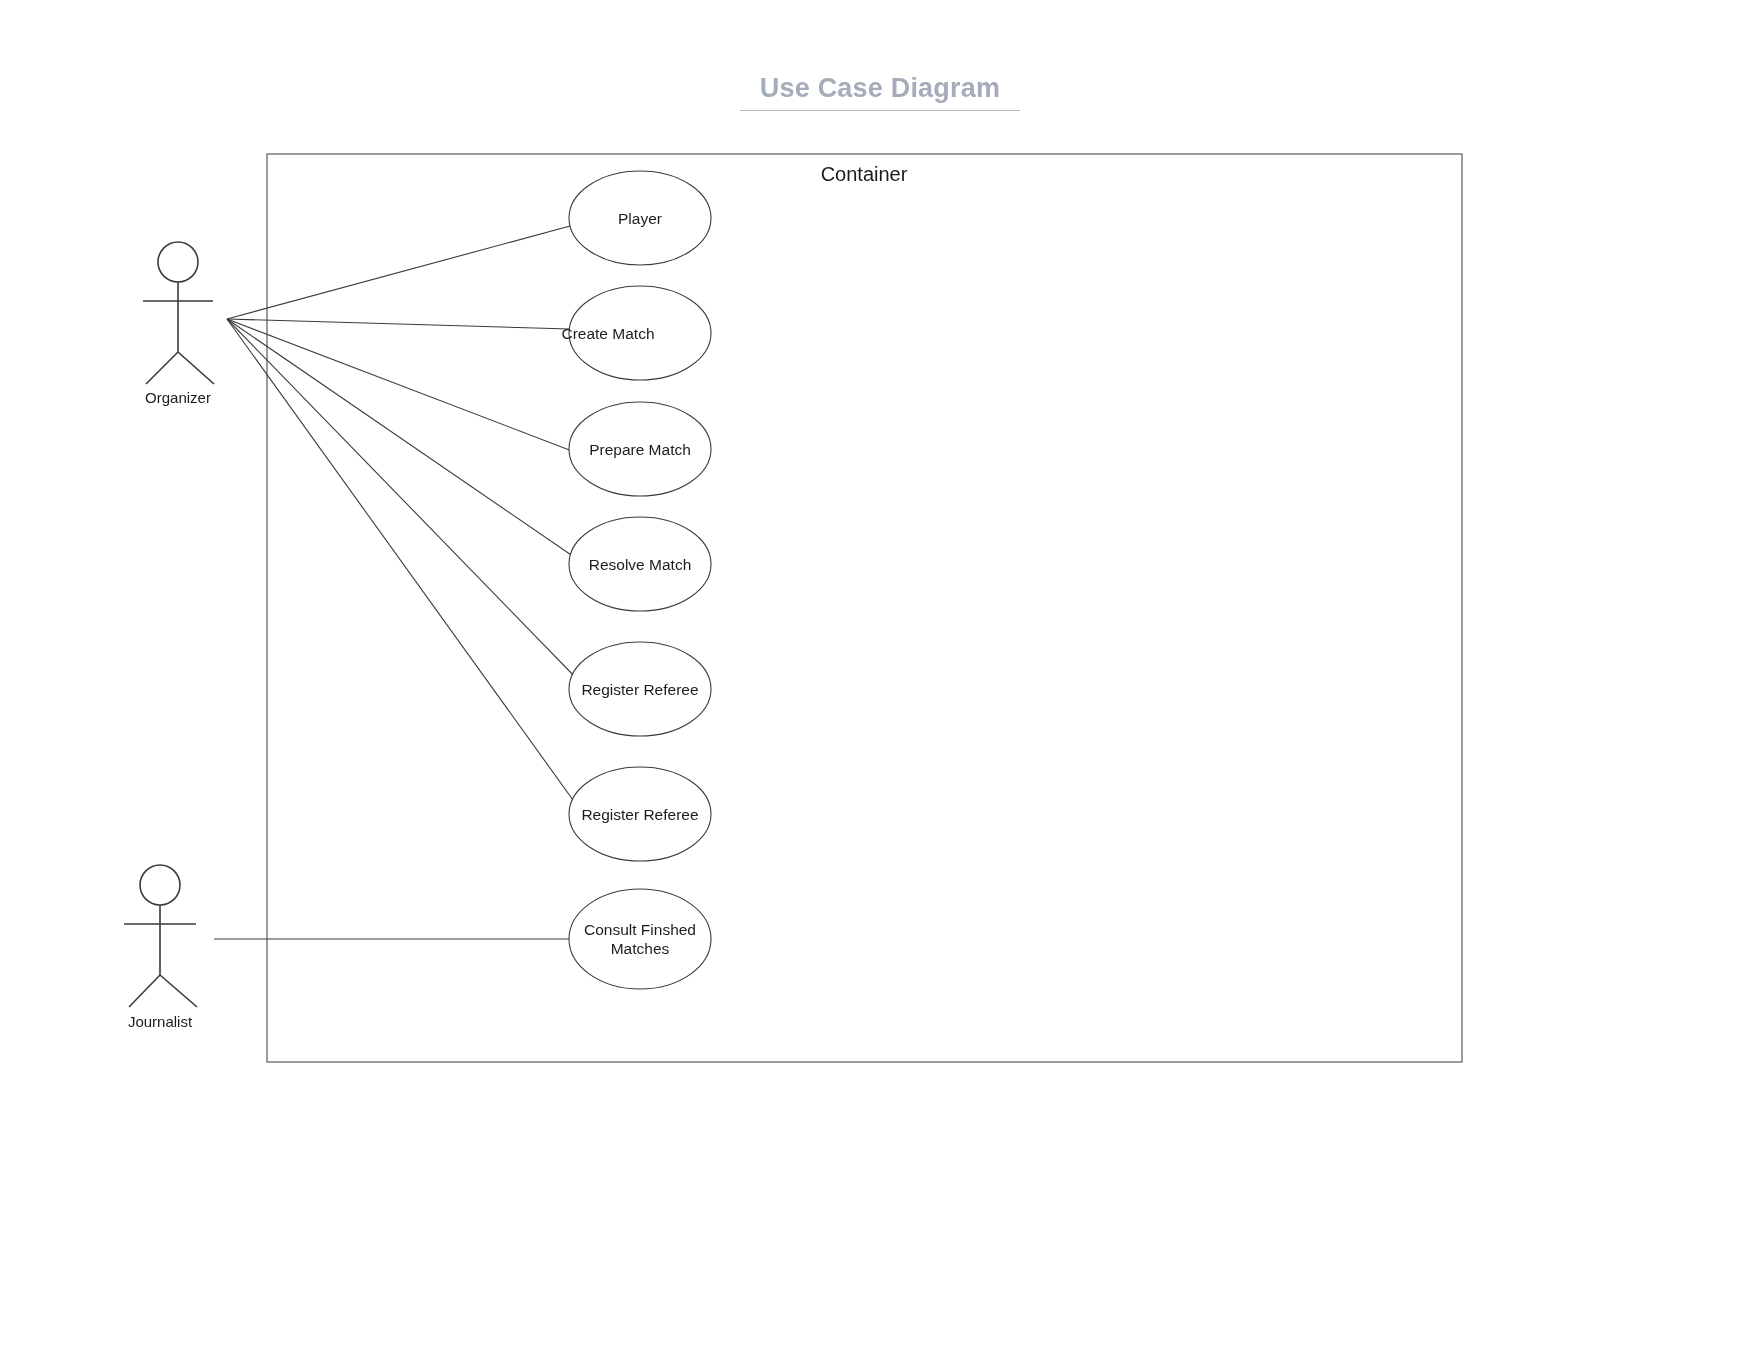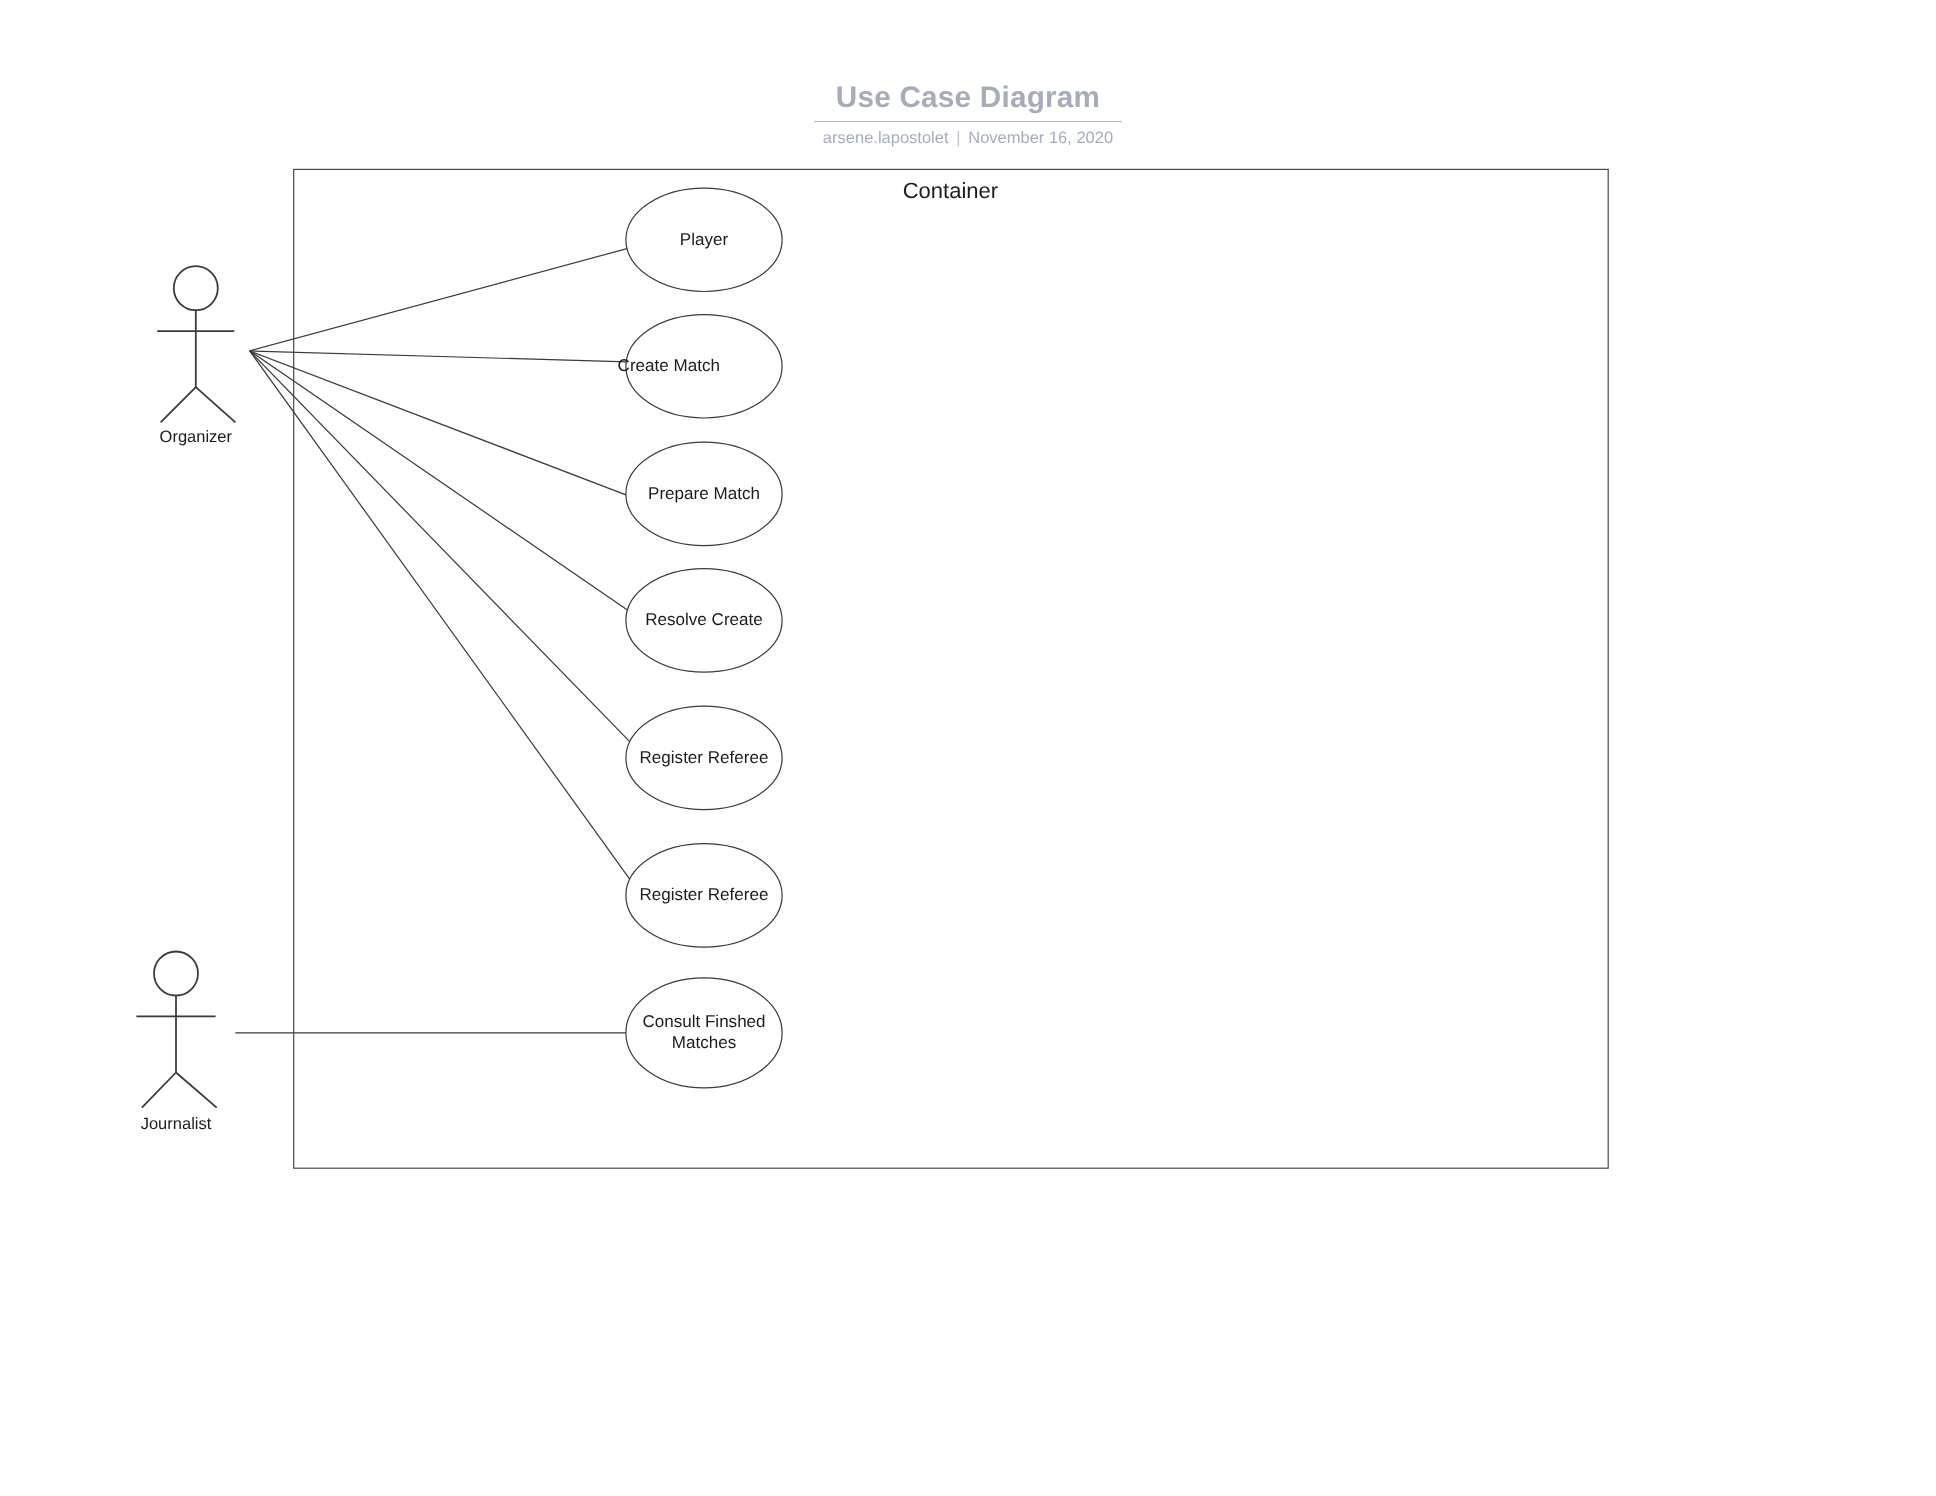--- a/index.html
+++ b/index.html
@@ -124,21 +124,20 @@
   }
 </style>
 </head>
 <body>
 
 <div id="page">
 
   <div id="header">
     <span id="doc-title">Use Case Diagram</span>
     <div id="title-rule"></div>
-    <div id="byline"><span>arsene.lapostolet</span><span class="sep">|</span><span>November 16, 2020</span></div>
   </div>
 
   <div id="canvas">
     <svg viewBox="0 0 1760 1360" xmlns="http://www.w3.org/2000/svg">
       <g id="svg-boundary">
           <rect x="267" y="140" width="1195" height="908" class="boundary-rect"></rect>
         </g>
       <g id="svg-associations">
           <line x1="227" y1="305" x2="570" y2="212" class="assoc-line"></line>
           <line x1="227" y1="305" x2="570" y2="315" class="assoc-line"></line>
@@ -174,21 +173,21 @@
           </g>
         </g>
     </svg>
   </div>
 
   <div id="text-layer">
     <div class="container-label" id="boundary-label" style="left: 864px; top: 149px;">Container</div>
   <div class="label-text" style="left: 640px; top: 204px; width: 136px;">Player</div>
       <div class="label-text" style="left: 608px; top: 319px; width: 136px;">Create Match</div>
       <div class="label-text" style="left: 640px; top: 435px; width: 136px;">Prepare Match</div>
-      <div class="label-text" style="left: 640px; top: 550px; width: 136px;">Resolve Create</div>
+      <div class="label-text" style="left: 640px; top: 550px; width: 136px;">Resolve Match</div>
       <div class="label-text" style="left: 640px; top: 675px; width: 136px;">Register Referee</div>
       <div class="label-text" style="left: 640px; top: 800px; width: 136px;">Register Referee</div>
       <div class="label-text" style="left: 640px; top: 925px; width: 136px;">Consult Finshed
 Matches</div>
       <div class="actor-label" style="left: 178px; top: 374px;">Organizer</div>
       <div class="actor-label" style="left: 160px; top: 998px;">Journalist</div>
     </div>
 
 </div>
 

